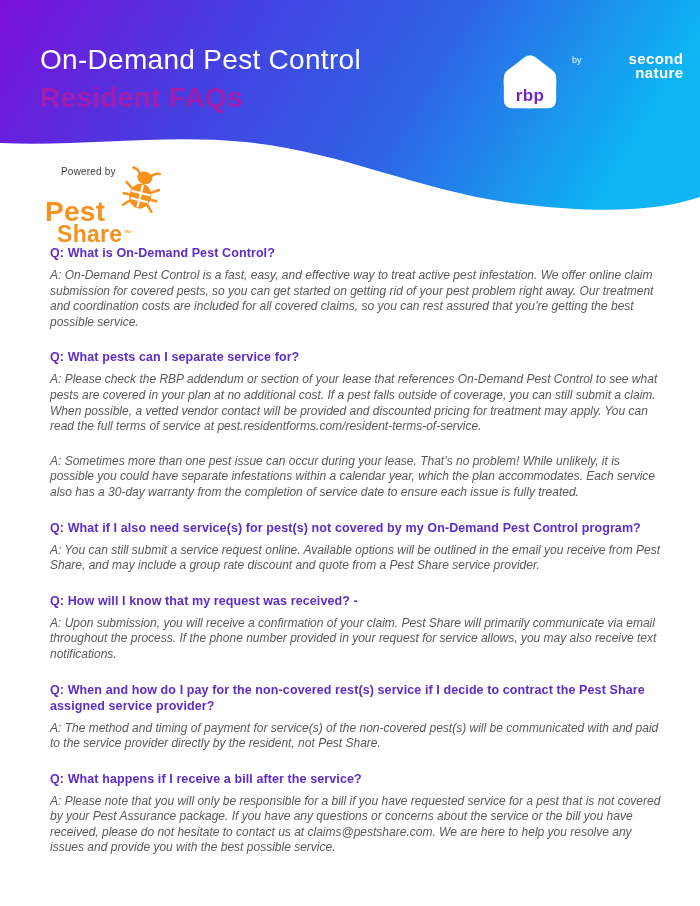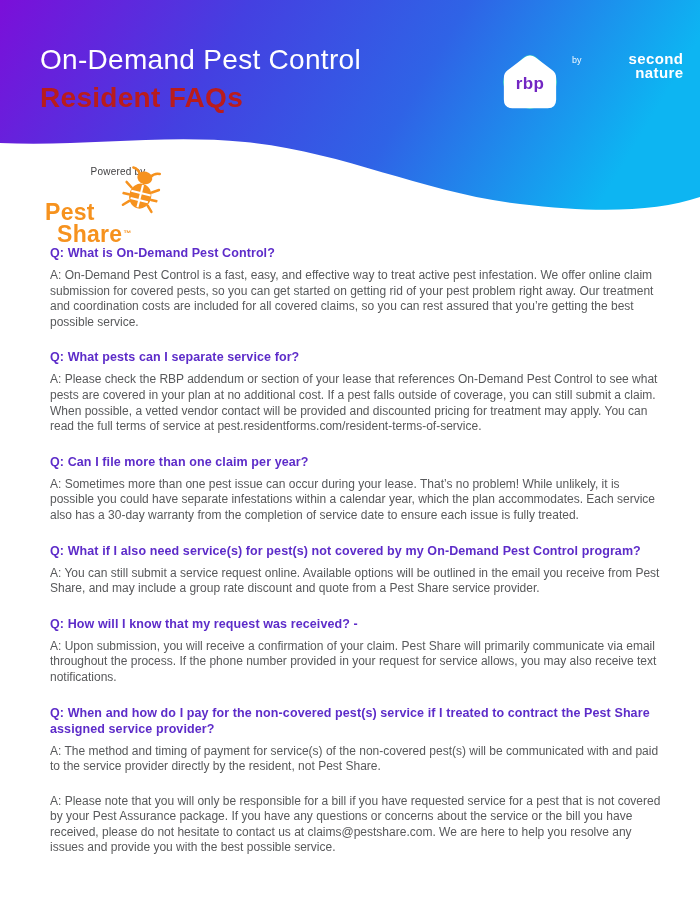--- a/index.html
+++ b/index.html
@@ -8,52 +8,52 @@
     overflow:hidden;font-family:"Liberation Sans", sans-serif;
   }
   
   .header-wave{position:absolute;top:0;left:0;display:block;}
   .header-title{
     position:absolute;left:40px;top:44px;font-size:28px;line-height:32px;
     font-weight:400;color:#fff;letter-spacing:.3px;
   }
   .header-subtitle{
     position:absolute;left:40px;top:82px;font-size:28px;line-height:32px;
-    font-weight:700;color:#b91c1c;letter-spacing:.3px;
+    font-weight:700;color:#a21caf;letter-spacing:.3px;
   }
   
   .rbp-logo{position:absolute;left:498px;top:50px;width:64px;height:64px;}
   .rbp-diamond{
     position:absolute;left:10px;top:10px;width:44px;height:44px;
     background:var(--rbp-teal,#35d3c3);border-radius:10px;transform:rotate(45deg);
   }
   .rbp-house{position:absolute;left:4px;top:4px;}
   .rbp-text{
-    position:absolute;left:0;top:24px;width:64px;text-align:center;
+    position:absolute;left:0;top:36px;width:64px;text-align:center;
     font-size:17px;font-weight:700;color:var(--rbp-purple,#7226c3);letter-spacing:.3px;
   }
   .byline{position:absolute;left:572px;top:52px;display:flex;color:#fff;}
   .byline .by{font-size:9px;line-height:10px;margin:3px 3px 0 0;opacity:.95;}
   .byline .name{text-align:right;font-weight:700;font-size:15px;line-height:14px;letter-spacing:.4px;margin-left:44px;}
   
   .powered{position:absolute;left:45px;top:166px;width:130px;}
-  .powered-label{font-size:10px;color:#414042;letter-spacing:.2px;margin:0 0 2px 16px;text-align:center;}
+  .powered-label{font-size:10px;color:#414042;letter-spacing:.2px;margin:0 0 2px 16px;}
   .brand{color:var(--pest-share-orange,#f6921e);font-weight:700;line-height:22px;}
-  .brand-line1{font-size:23px;letter-spacing:.3px;margin-top:24px;}
+  .brand-line1{font-size:28px;letter-spacing:.3px;margin-top:24px;}
   .brand-line2{font-size:23px;margin-left:12px;letter-spacing:.3px;}
   .brand-tm{font-size:8px;vertical-align:6px;margin-left:1px;}
   .bug-icon{position:absolute;left:79px;top:1px;transform:rotate(14deg);}
   
   .content{position:absolute;left:40px;top:245px;width:622px;}
   .faq{margin:0 0 19px 10px;}
   .q{
     margin:0 0 7px 0;font-size:12.5px;line-height:16px;font-weight:700;
     color:var(--question,#5d2cc9);letter-spacing:.1px;
   }
-  .a{margin:0;font-size:12px;line-height:15.6px;color:var(--answer-text,#58595b);}
+  .a{margin:0;font-size:12px;line-height:15.6px;color:var(--answer-text,#58595b);font-style:italic;}
 </style>
 </head>
 <body>
 
 <div class="page">
 
   <svg class="header-wave" width="700" height="230" viewBox="0 0 700 230" aria-hidden="true">
     <defs>
       <linearGradient id="hdrGrad" x1="0" y1="0" x2="1" y2="0.18">
         <stop offset="0" style="stop-color:var(--gradient-start,#7b0fd9)"></stop>
@@ -113,33 +113,33 @@
   <div class="content">
     <div class="faq">
       <p class="q">Q: What is On-Demand Pest Control?</p>
       <p class="a">A: On-Demand Pest Control is a fast, easy, and effective way to treat active pest infestation. We offer online claim submission for covered pests, so you can get started on getting rid of your pest problem right away. Our treatment and coordination costs are included for all covered claims, so you can rest assured that you’re getting the best possible service.</p>
     </div>
     <div class="faq">
       <p class="q">Q: What pests can I separate service for?</p>
       <p class="a">A: Please check the RBP addendum or section of your lease that references On-Demand Pest Control to see what pests are covered in your plan at no additional cost. If a pest falls outside of coverage, you can still submit a claim. When possible, a vetted vendor contact will be provided and discounted pricing for treatment may apply. You can read the full terms of service at pest.residentforms.com/resident-terms-of-service.</p>
     </div>
     <div class="faq">
-      <p class="q">Q: Can I file more than one claim per year?</p>
       <p class="a">A: Sometimes more than one pest issue can occur during your lease. That’s no problem! While unlikely, it is possible you could have separate infestations within a calendar year, which the plan accommodates. Each service also has a 30-day warranty from the completion of service date to ensure each issue is fully treated.</p>
     </div>
     <div class="faq">
       <p class="q">Q: What if I also need service(s) for pest(s) not covered by my On-Demand Pest Control program?</p>
       <p class="a">A: You can still submit a service request online. Available options will be outlined in the email you receive from Pest Share, and may include a group rate discount and quote from a Pest Share service provider.</p>
     </div>
     <div class="faq">
       <p class="q">Q: How will I know that my request was received? -</p>
       <p class="a">A: Upon submission, you will receive a confirmation of your claim. Pest Share will primarily communicate via email throughout the process. If the phone number provided in your request for service allows, you may also receive text notifications.</p>
     </div>
     <div class="faq">
-      <p class="q">Q: When and how do I pay for the non-covered pest(s) service if I treated to contract the Pest Share assigned service provider?</p>
+      <p class="q">Q: When and how do I pay for the non-covered rest(s) service if I decide to contract the Pest Share assigned service provider?</p>
       <p class="a">A: The method and timing of payment for service(s) of the non-covered pest(s) will be communicated with and paid to the service provider directly by the resident, not Pest Share.</p>
     </div>
     <div class="faq">
+      <p class="q">Q: What happens if I receive a bill after the service?</p>
       <p class="a">A: Please note that you will only be responsible for a bill if you have requested service for a pest that is not covered by your Pest Assurance package. If you have any questions or concerns about the service or the bill you have received, please do not hesitate to contact us at claims@pestshare.com. We are here to help you resolve any issues and provide you with the best possible service.</p>
     </div>
   </div>
 
 </div>
 
 </body></html>

